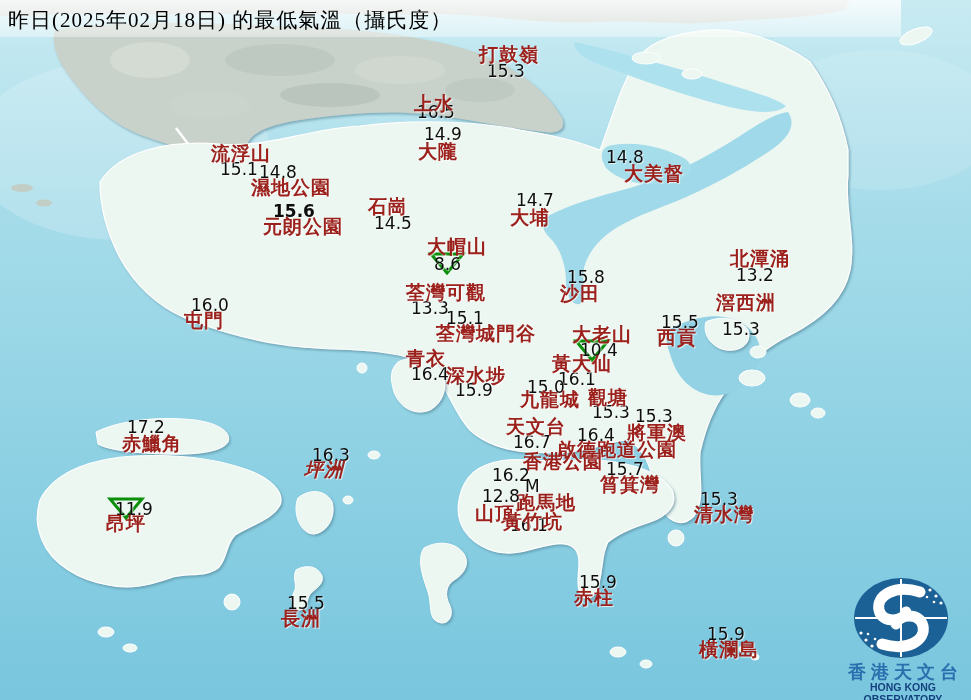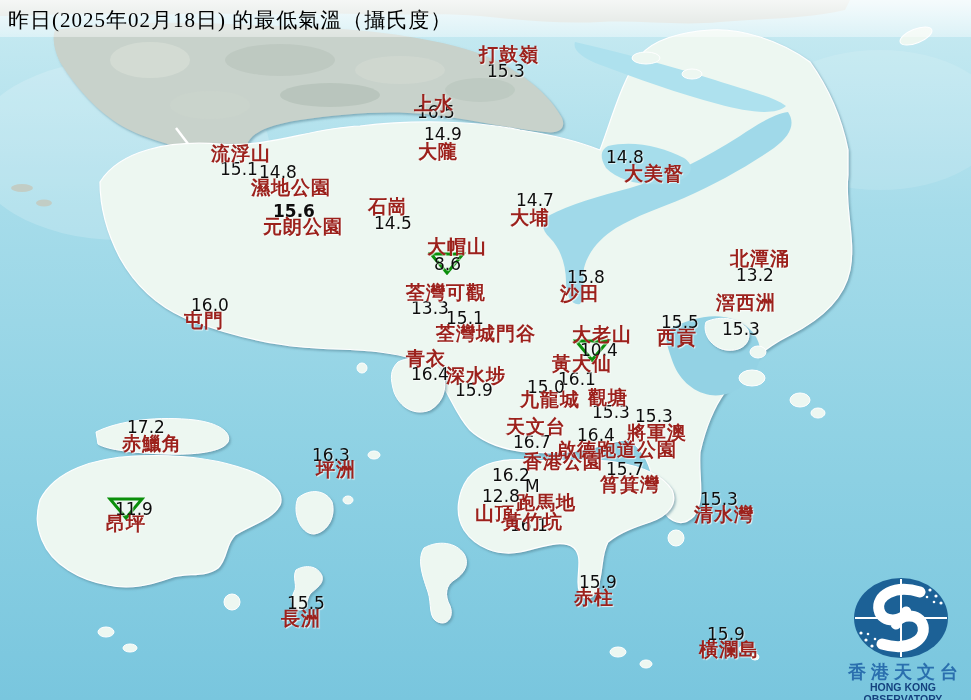--- a/index.html
+++ b/index.html
@@ -1,19 +1,19 @@
 <!DOCTYPE html>
 <html><head>
 <meta charset="utf-8">
 <style>
   html,body{margin:0;padding:0;background:#555;}
   .stage{position:relative;width:971px;height:700px;overflow:hidden;
          font-family:"Liberation Sans","DejaVu Sans",sans-serif;}
   svg.map{position:absolute;left:0;top:0;z-index:1;}
-  .title-band{position:absolute;left:0;top:0;width:971px;height:37px;z-index:6;
+  .title-band{position:absolute;left:0;top:0;width:901px;height:37px;z-index:6;
       background:linear-gradient(rgba(255,255,255,.82),rgba(255,255,255,.40));}
   .map-title{position:absolute;left:8px;top:6px;
       font-family:"Liberation Serif","DejaVu Serif",serif;
       font-size:21px;color:#000;letter-spacing:1px;white-space:nowrap;}
   #stations{position:absolute;left:0;top:0;width:971px;height:614px;z-index:4;}
   .sname{position:absolute;white-space:nowrap;
       font-family:"Liberation Serif","DejaVu Serif",serif;font-weight:bold;
       font-size:19px;line-height:19px;color:#9c211c;letter-spacing:1px;
       text-shadow:1px 1px 1px rgba(255,255,255,.75);}
   .sval{position:absolute;white-space:nowrap;
@@ -198,21 +198,21 @@
       <div class="sname" style="left: 600px; top: 475px;">筲箕灣</div>
       <div class="sval" style="left: 525px; top: 478px;">M</div>
       <div class="sname" style="left: 516px; top: 493px;">跑馬地</div>
       <div class="sval" style="left: 482px; top: 488px;">12.8</div>
       <div class="sname" style="left: 475px; top: 504px;">山頂</div>
       <div class="sval" style="left: 510px; top: 517px;">16.1</div>
       <div class="sname" style="left: 503px; top: 512px;">黃竹坑</div>
       <div class="sval" style="left: 127px; top: 419px;">17.2</div>
       <div class="sname" style="left: 122px; top: 434px;">赤鱲角</div>
       <div class="sval" style="left: 312px; top: 447px;">16.3</div>
-      <div class="sname" style="left: 316px; top: 460px;">坪洲</div>
+      <div class="sname" style="left: 304px; top: 460px; font-style: italic;">坪洲</div>
       <svg class="smarker" viewBox="0 0 38 24" style="left: 107px; top: 496px;">
         <polygon points="3,3 35,3 19,22" fill="none" stroke="#0a8f0a" stroke-width="3"></polygon>
       </svg>
       <div class="sval" style="left: 115px; top: 501px;">11.9</div>
       <div class="sname" style="left: 106px; top: 514px;">昂坪</div>
       <div class="sval" style="left: 287px; top: 595px;">15.5</div>
       <div class="sname" style="left: 281px; top: 609px;">長洲</div>
       <div class="sval" style="left: 579px; top: 574px;">15.9</div>
       <div class="sname" style="left: 574px; top: 588px;">赤柱</div>
       <div class="sval" style="left: 700px; top: 491px;">15.3</div>

